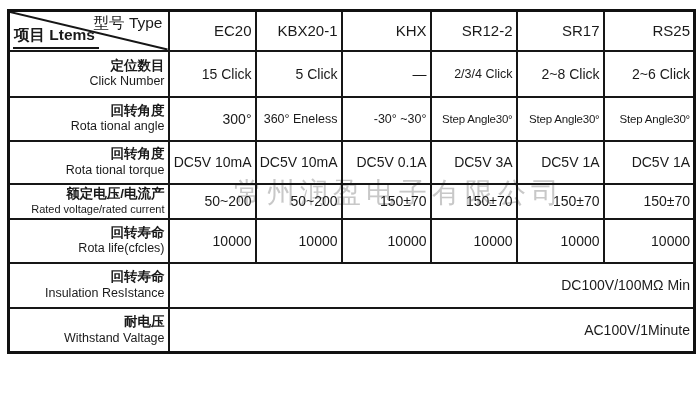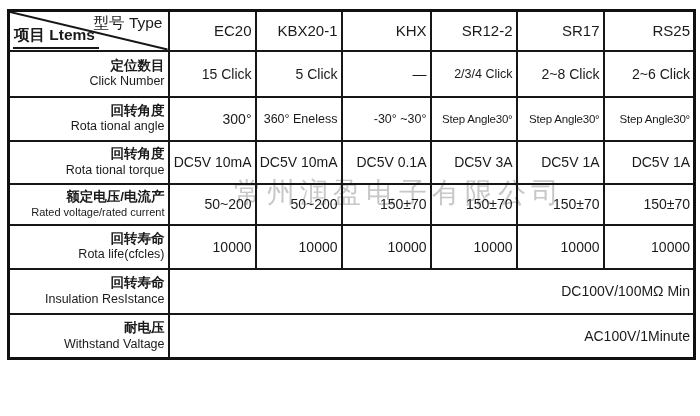--- a/index.html
+++ b/index.html
@@ -171,21 +171,21 @@
           <div class="en">Rota tional torque</div>
         </td>
         <td class="val">DC5V 10mA</td>
         <td class="val">DC5V 10mA</td>
         <td class="val">DC5V 0.1A</td>
         <td class="val">DC5V 3A</td>
         <td class="val">DC5V 1A</td>
         <td class="val">DC5V 1A</td>
       </tr>
 
-      <tr style="height:41px">
+      <tr style="height:35px">
         <td class="label">
           <div class="zh">额定电压/电流产</div>
           <div class="en fs11">Rated voltage/rated current</div>
         </td>
         <td class="val">50~200</td>
         <td class="val">50~200</td>
         <td class="val">150±70</td>
         <td class="val">150±70</td>
         <td class="val">150±70</td>
         <td class="val">150±70</td>

